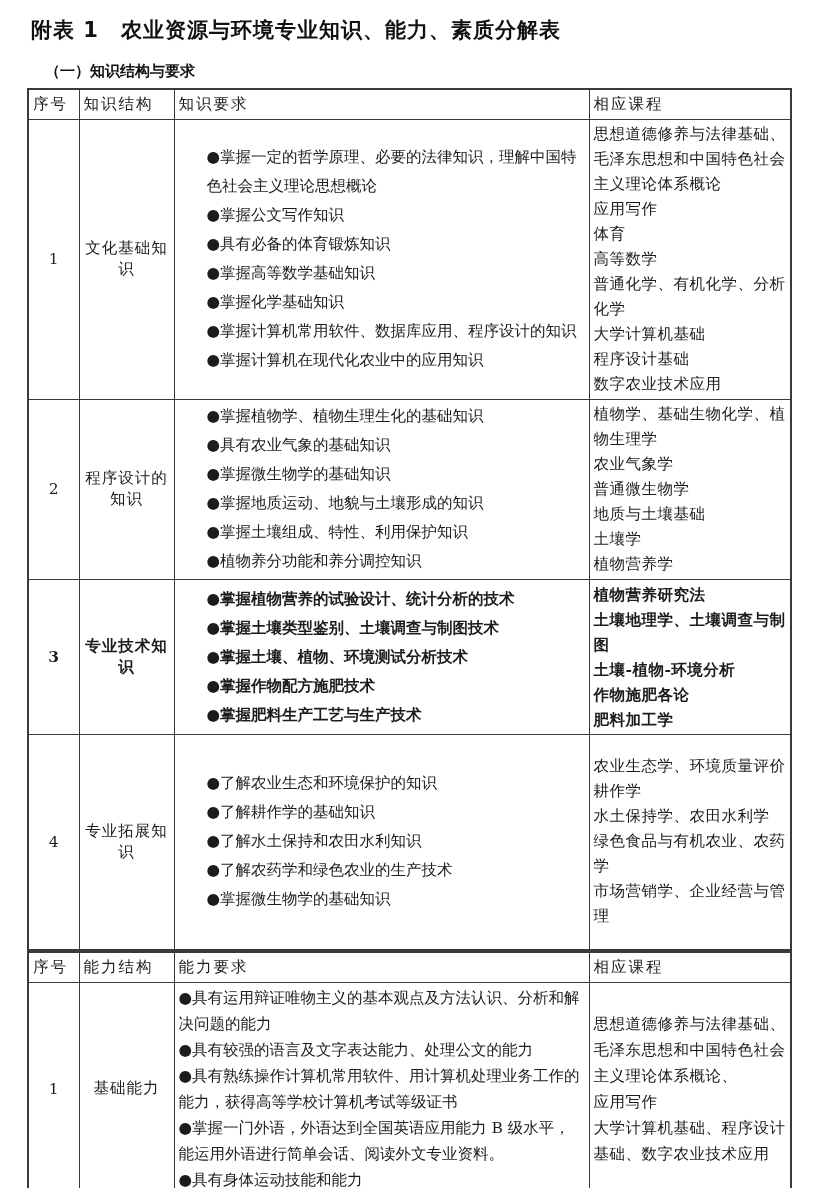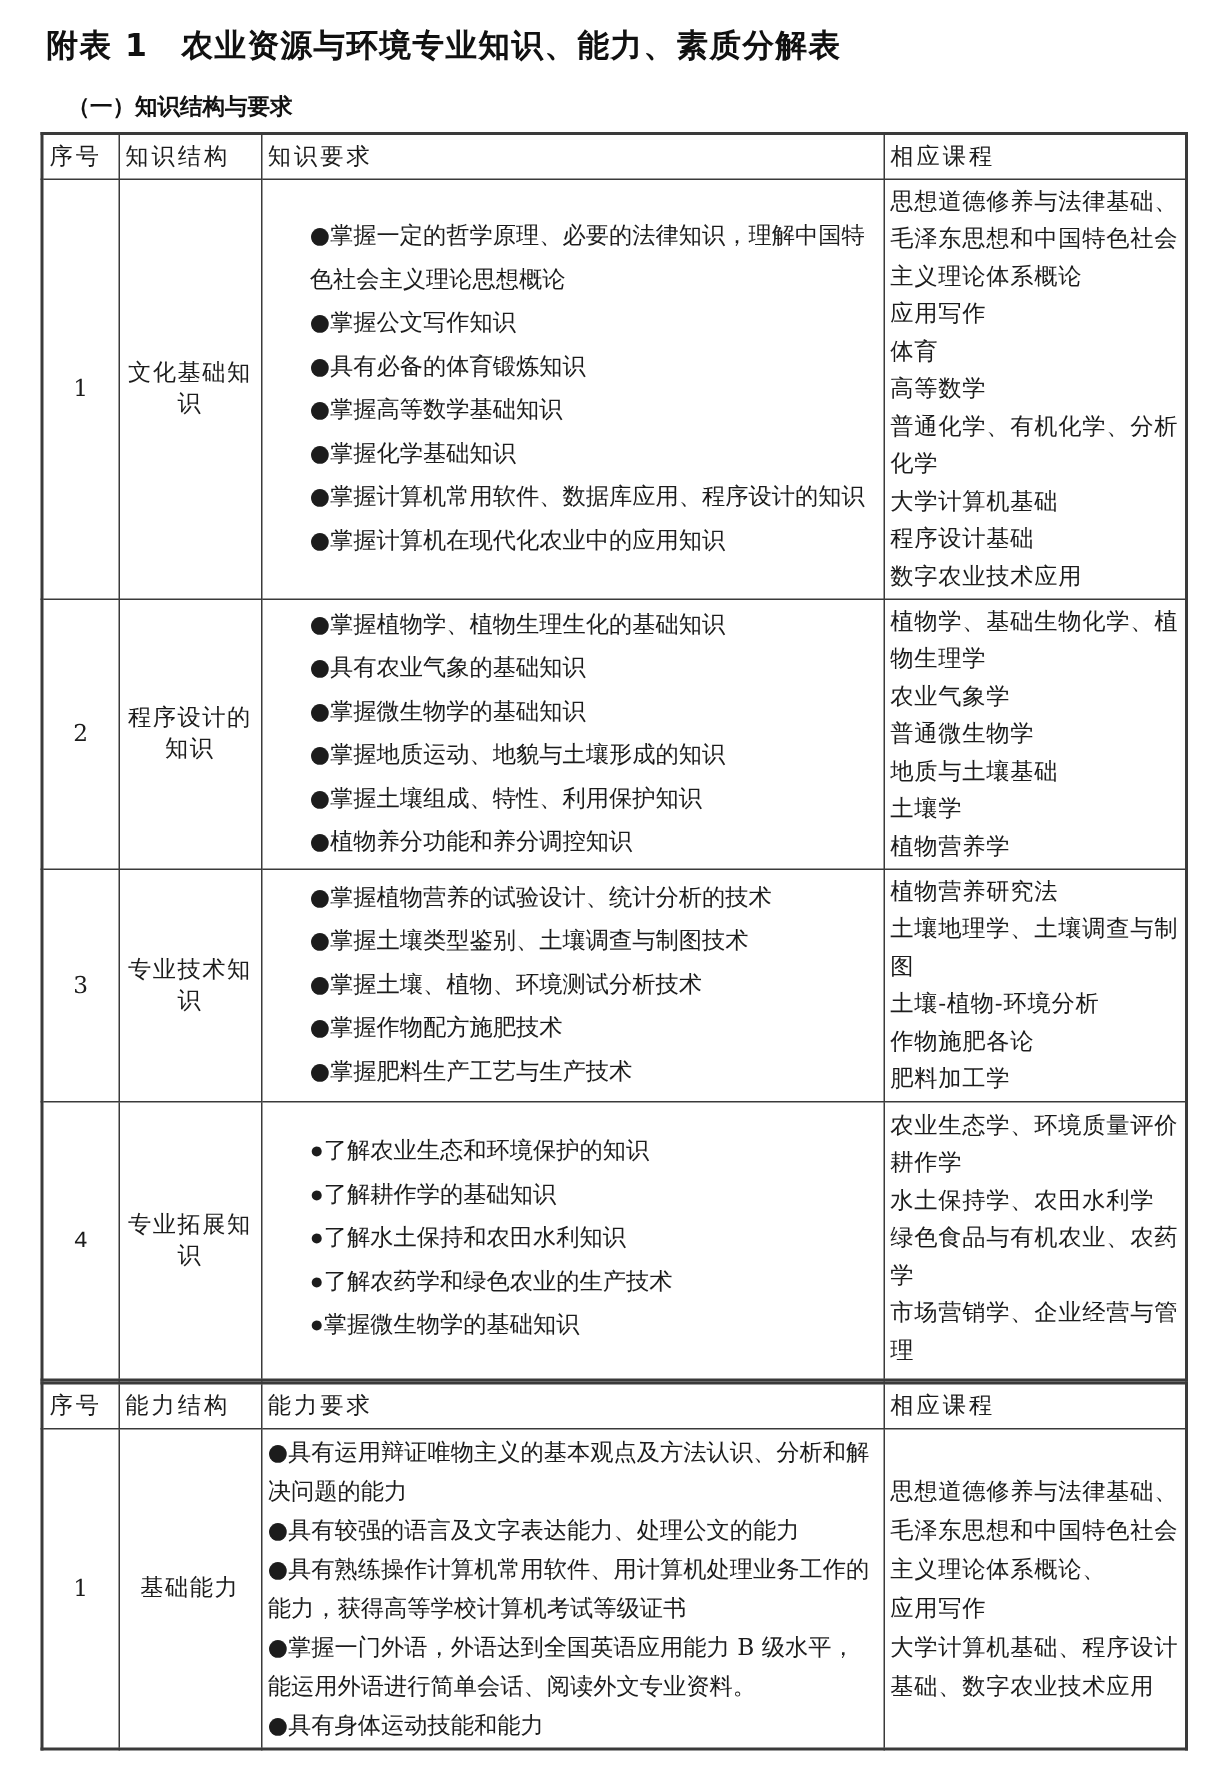--- a/index.html
+++ b/index.html
@@ -55,22 +55,22 @@
   }
   td.cell-no{text-align:center;}
   td.cell-struct{text-align:center;letter-spacing:1px;padding:2px 8px;}
   td.cell-req, td.cell-crs{vertical-align:top;padding:3px 7px 3px 8px;}
   .t1 td.cell-req .line{line-height:29px;margin-left:28px;}
   .t1 td.cell-crs .line{line-height:25px;letter-spacing:0.5px;}
   .t2 td.cell-req .line{line-height:26px;}
   .t2 td.cell-crs .line{line-height:26px;letter-spacing:0.5px;}
   .t1 tr.r0 td{height:262px;}
   .t1 tr.r1 td{height:172px;}
-  .t1 tr.r2 td{height:148px;}
-  .t1 tr.r3 td{height:186px;font-family:Liberation Mono, monospace;}
+  .t1 tr.r2 td{height:148px;font-weight:bold;}
+  .t1 tr.r3 td{height:216px;}
   .t2 tr.r0 td{height:186px;}
 </style>
 </head>
 <body>
 
 <div class="page">
 
   <h1 class="doc-title">附表 1　农业资源与环境专业知识、能力、素质分解表</h1>
 
   <section>

